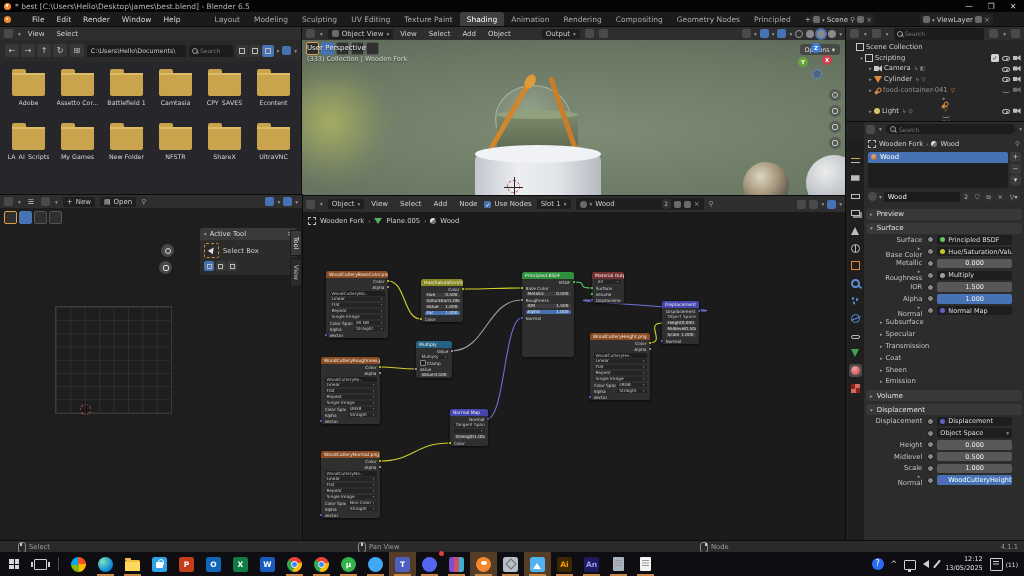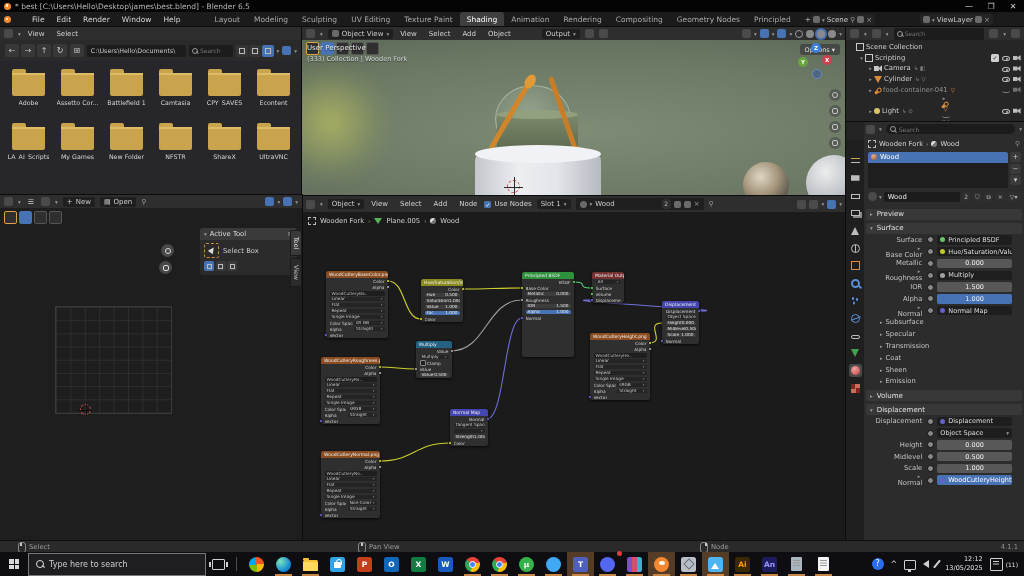--- a/index.html
+++ b/index.html
@@ -1314,24 +1314,20 @@
 
   <div id="taskbar" class="abs">
     <div id="start">
         <span class="winlogo">
           <i></i>
           <i></i>
           <i></i>
           <i></i>
         </span>
       </div>
-    <div id="tb-search">
-      <span class="mag"></span>
-      <span>Type here to search</span>
-    </div>
     <div id="taskview">
         <span class="tv-ico"></span>
       </div>
     <div class="tb-divider"></div>
     <div id="tb-icons">
         <div class="app-slot">
           <div class="ai circle i-copilot"></div>
         </div>
         <div class="app-slot open">
           <div class="ai circle i-edge"></div>

